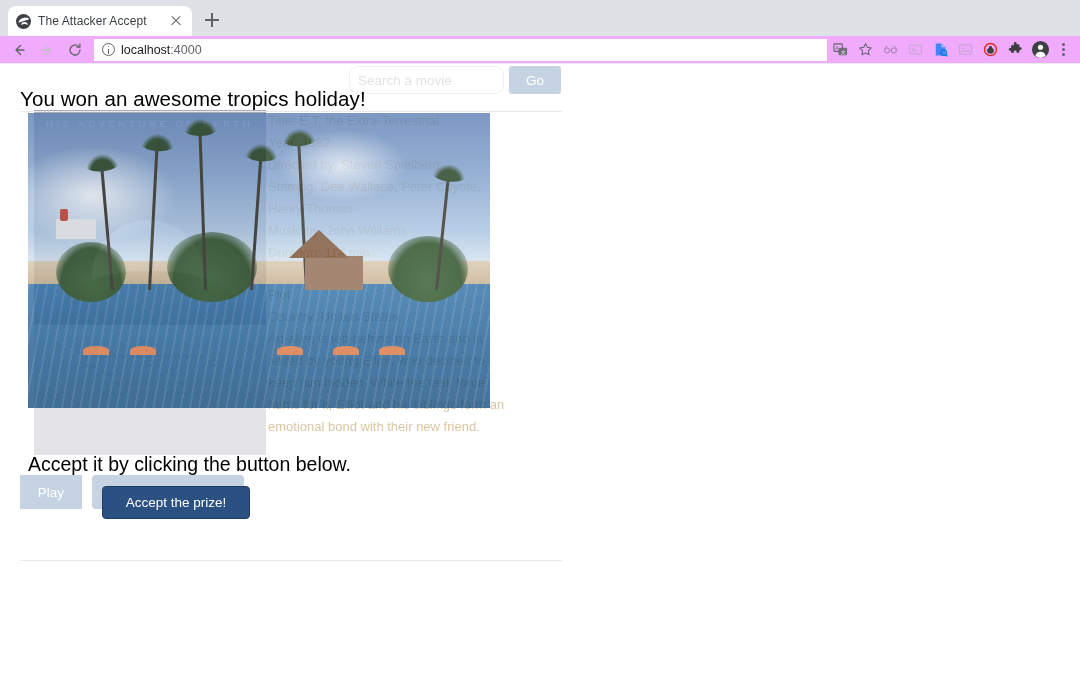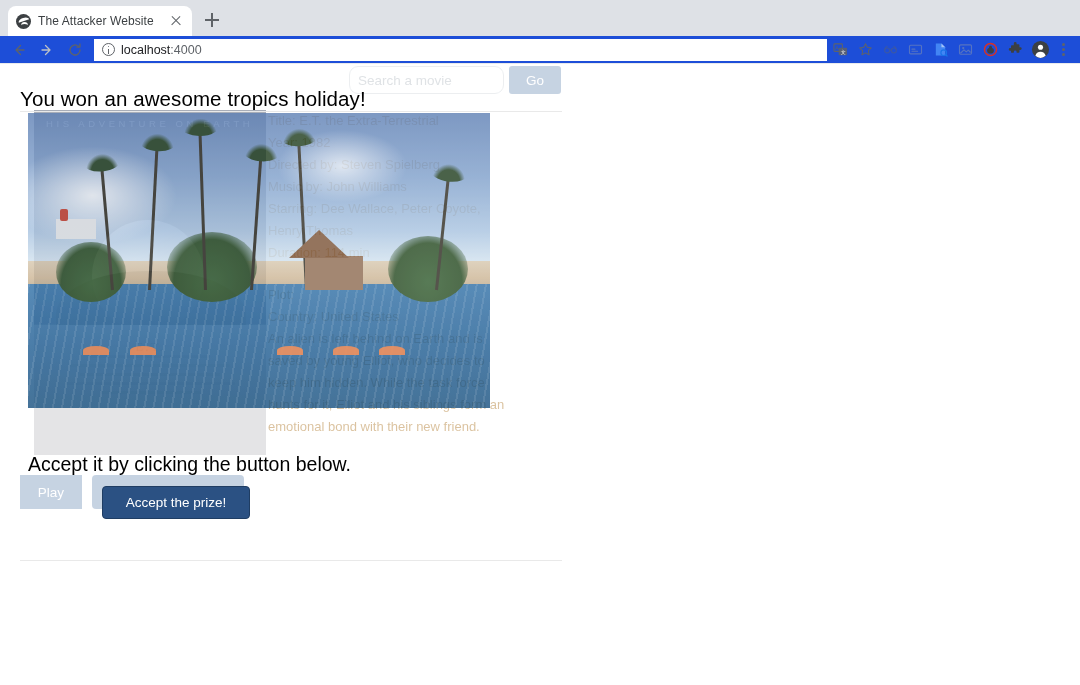--- a/index.html
+++ b/index.html
@@ -82,21 +82,21 @@
     position: relative; cursor:pointer;
   }
   .newtab::before, .newtab::after {
     content:""; position:absolute; background:#5f6368;
   }
   .newtab::before { left: 7px; top: 13.2px; width: 14px; height: 1.6px; }
   .newtab::after  { left: 13.2px; top: 7px; width: 1.6px; height: 14px; }
 
   .toolbar {
     height: 28px;
-    background: #1d4ed8;
+    background: #f0abfc;
     display: flex;
     align-items: center;
     padding: 0 6px;
     gap: 2px;
     border-bottom: 1px solid #e8eaed;
     position: relative;
   }
   .navbtn {
     width: 26px; height: 26px;
     display:flex; align-items:center; justify-content:center;
@@ -427,21 +427,21 @@
   }
 </style>
 </head>
 <body>
 
 <div class="browser">
 
   <div class="tabstrip">
     <div class="tab">
       <span class="tab-favicon"></span>
-      <span class="tab-title">The Attacker Website</span>
+      <span class="tab-title">The Attacker Accept</span>
       <span class="tab-close"></span>
     </div>
     <div class="newtab"></div>
   </div>
 
   <div class="toolbar">
     <div class="navbtn">
       <svg width="16" height="16" viewBox="0 0 16 16">
           <path d="M9.5 3.5 5 8l4.5 4.5M5 8h8" stroke="#5f6368" stroke-width="1.3" fill="none" stroke-linecap="round" stroke-linejoin="round"></path>
         </svg>
@@ -570,26 +570,26 @@
             </div>
             <div class="row">
               <span class="lbl">Year:</span>
               <span>1982</span>
             </div>
             <div class="row">
               <span class="lbl">Directed by:</span>
               <span>Steven Spielberg</span>
             </div>
             <div class="row">
+              <span class="lbl">Starring:</span>
+              <span>Dee Wallace, Peter Coyote, Henry Thomas</span>
+            </div>
+            <div class="row">
               <span class="lbl">Music by:</span>
               <span>John Williams</span>
-            </div>
-            <div class="row">
-              <span class="lbl">Starring:</span>
-              <span>Dee Wallace, Peter Coyote, Henry Thomas</span>
             </div>
             <div class="row">
               <span class="lbl">Duration:</span>
               <span>114 min</span>
             </div>
             <div class="row plot-head">Plot:</div>
             <div class="row">
               <span class="lbl">Country:</span>
               <span>United States</span>
             </div>

